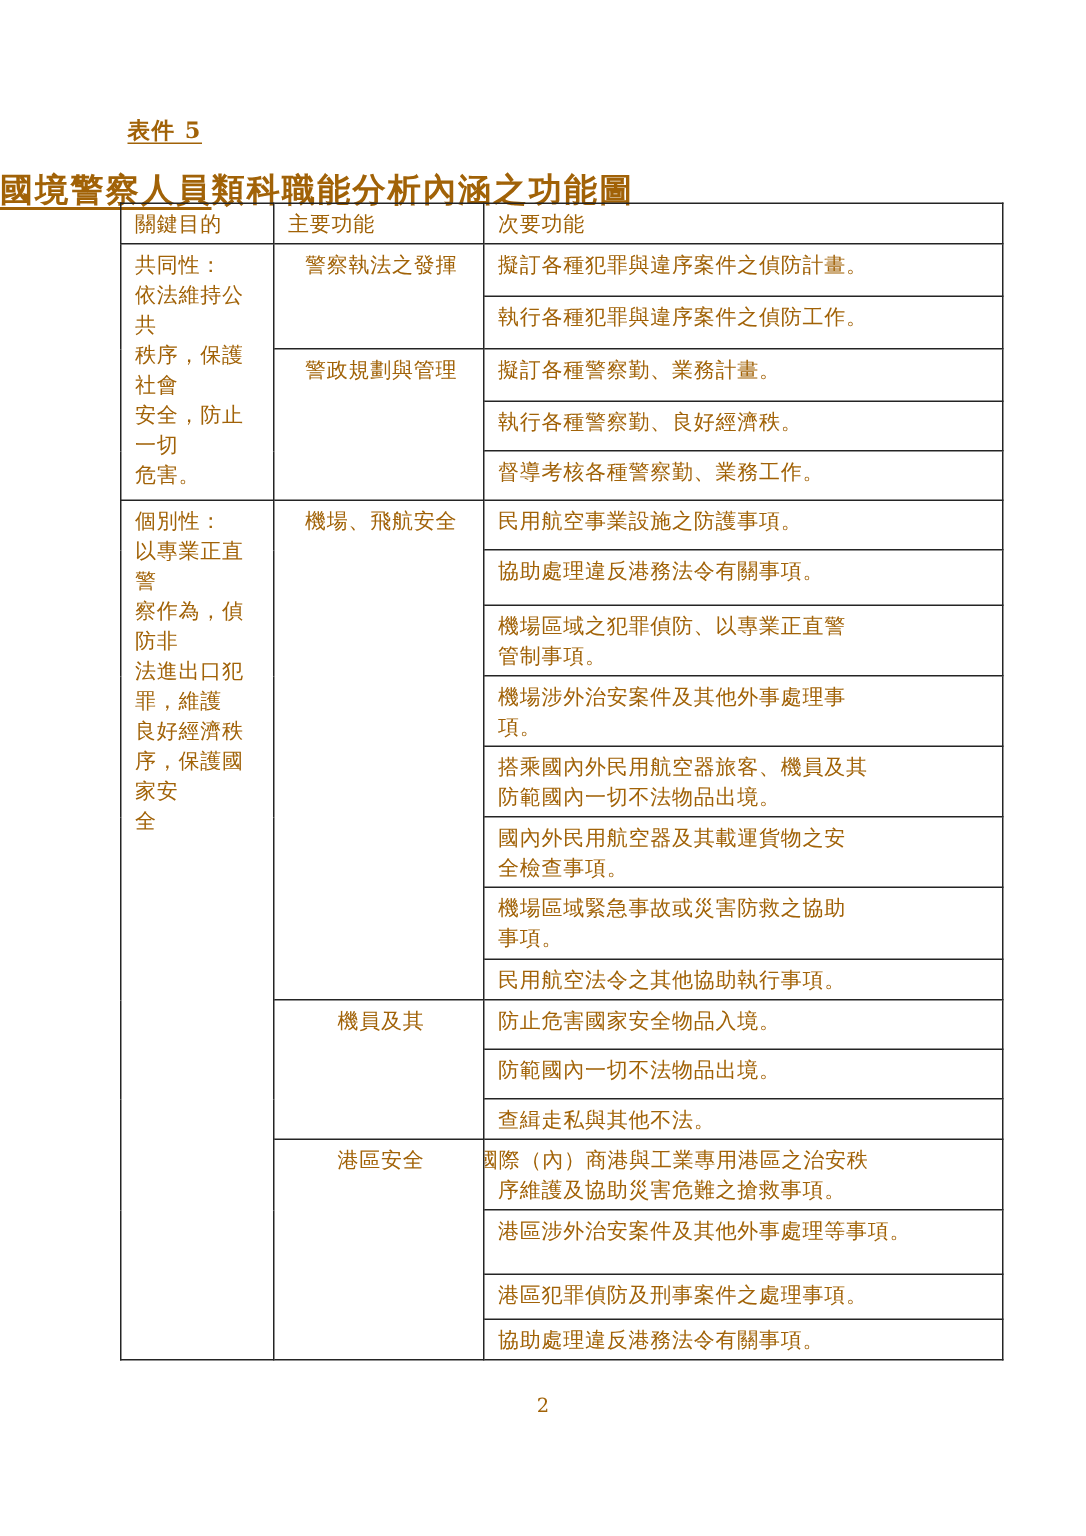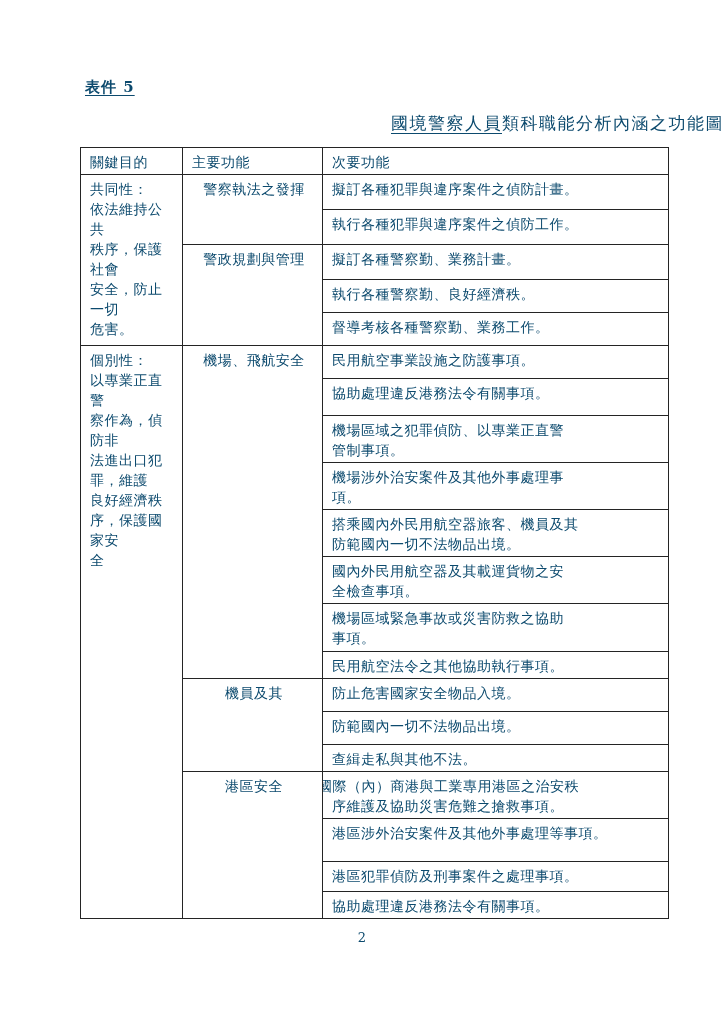--- a/index.html
+++ b/index.html
@@ -2,42 +2,42 @@
 <html><head>
 <meta charset="utf-8">
 <style>
   html,body{margin:0;padding:0;background:#9a9a9a;}
   .page{
     position:relative;
     width:724px;height:1024px;
     margin:0 auto;
     background:#ffffff;
     font-family:"DejaVu Serif","Liberation Serif",serif;
-    color:#0c4a6e;
+    color:#a16207;
     overflow:hidden;
   }
   .attachment{
     position:absolute;left:85px;top:78px;
     font-size:15px;font-weight:bold;
     text-decoration:underline;
     text-underline-offset:3px;
     letter-spacing:1px;
   }
   .title-wrap{
     position:absolute;left:0;top:112px;width:100%;
-    text-align:right;
-    font-size:17px;font-weight:normal;
+    text-align:left;
+    font-size:22px;font-weight:bold;
     letter-spacing:1.5px;
   }
   .title-underline{
     text-decoration:underline;
     text-underline-offset:4px;
   }
   table.func{
-    position:absolute;left:80px;top:147px;
+    position:absolute;left:80px;top:135px;
     width:588px;
     border-collapse:collapse;
     table-layout:fixed;
   }
   table.func td{
     border:1.5px solid #242424;
     font-size:14px;
     line-height:20px;
     letter-spacing:0.5px;
     padding:4px 6px 2px 9px;

